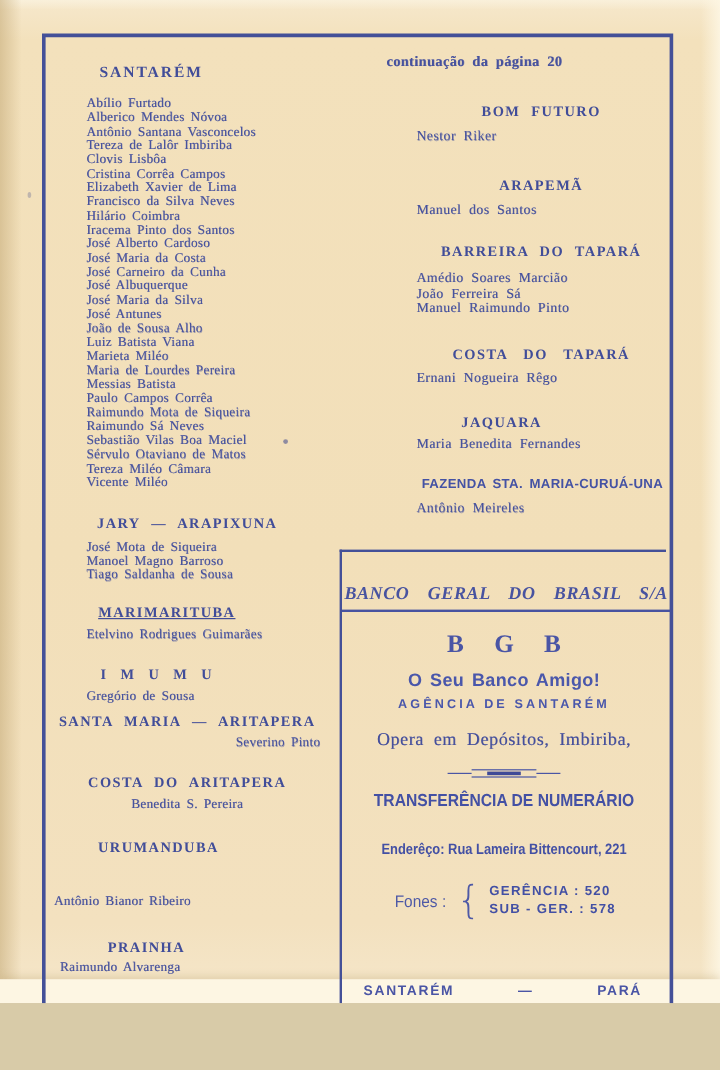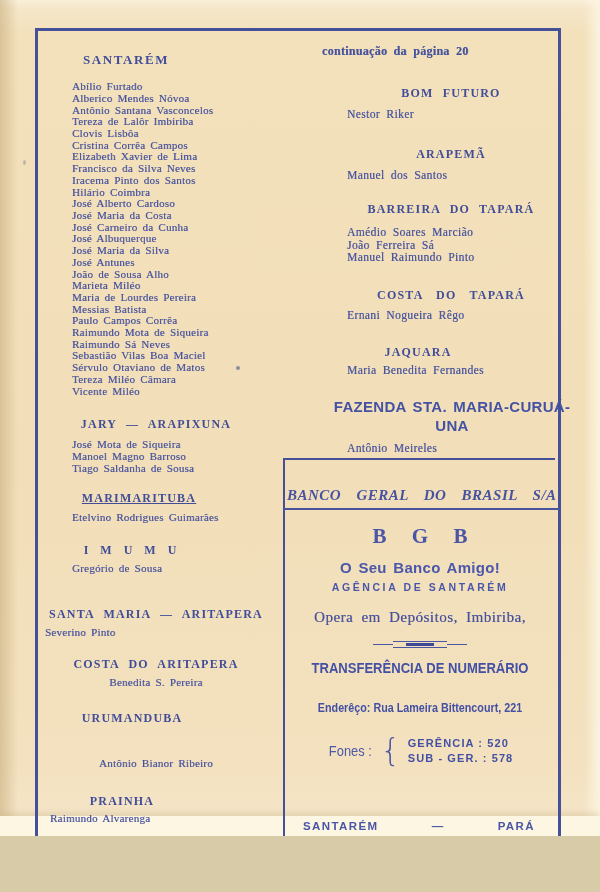--- a/index.html
+++ b/index.html
@@ -25,21 +25,21 @@
     letter-spacing:.3px;word-spacing:3px;}
   .col-left{position:absolute;left:45px;top:52px;width:222px;}
   .col-right{position:absolute;left:312px;top:86px;width:252px;}
 
   .sec-title{font:bold 12px/1.25 "Liberation Serif",serif;letter-spacing:1.2px;word-spacing:5px;
     text-align:center;color:#414d99;}
   .t-main{font-size:13px;letter-spacing:1.6px;}
   .names div{font:11px/11.7px "Liberation Serif",serif;letter-spacing:.25px;word-spacing:2px;
     padding-left:27px;white-space:nowrap;}
   .col-right .names div{font-size:11.5px;line-height:12.2px;padding-left:35px;letter-spacing:.4px;word-spacing:3px;}
-  .t-sans{font-family:"Liberation Sans",sans-serif;font-weight:bold;font-size:15px;
+  .t-sans{font-family:"Liberation Sans",sans-serif;font-weight:bold;font-size:11px;
     letter-spacing:.3px;word-spacing:2px;color:#4452a4;}
   .continua{font:11.5px/1.2 "Liberation Serif",serif;text-align:center;letter-spacing:.3px;word-spacing:3px;}
 
   
   .ad{position:absolute;left:283px;top:458px;width:272px;height:387px;
     border-left:2px solid #445098;border-top:2px solid #445098;box-sizing:border-box;
     text-align:center;}
   .ad-bankname{display:inline-block;margin-top:26px;font:italic bold 15px/1.2 "Liberation Serif",serif;
     letter-spacing:.5px;word-spacing:11px;white-space:nowrap;border-bottom:2px solid #4853a0;
     padding:0 2px 4px 2px;color:#4853a0;}
@@ -91,29 +91,30 @@
     <div class="names ink" style="margin-top:13px;">
 
     <div class="name">Abílio Furtado</div>
         <div class="name">Alberico Mendes Nóvoa</div>
         <div class="name">Antônio Santana Vasconcelos</div>
         <div class="name">Tereza de Lalôr Imbiriba</div>
         <div class="name">Clovis Lisbôa</div>
         <div class="name">Cristina Corrêa Campos</div>
         <div class="name">Elizabeth Xavier de Lima</div>
         <div class="name">Francisco da Silva Neves</div>
+        <div class="name">Hilário Coimbra</div>
         <div class="name">Iracema Pinto dos Santos</div>
-        <div class="name">Hilário Coimbra</div>
         <div class="name">José Alberto Cardoso</div>
         <div class="name">José Maria da Costa</div>
         <div class="name">José Carneiro da Cunha</div>
         <div class="name">José Albuquerque</div>
         <div class="name">José Maria da Silva</div>
         <div class="name">José Antunes</div>
         <div class="name">João de Sousa Alho</div>
+        <div class="name">Luiz Batista Viana</div>
         <div class="name">Marieta Miléo</div>
         <div class="name">Maria de Lourdes Pereira</div>
         <div class="name">Messias Batista</div>
         <div class="name">Paulo Campos Corrêa</div>
         <div class="name">Raimundo Mota de Siqueira</div>
         <div class="name">Raimundo Sá Neves</div>
         <div class="name">Sebastião Vilas Boa Maciel</div>
         <div class="name">Sérvulo Otaviano de Matos</div>
         <div class="name">Tereza Miléo Câmara</div>
         <div class="name">Vicente Miléo</div>
@@ -132,36 +133,36 @@
 
     <div class="name">Etelvino Rodrigues Guimarães</div>
       </div>
 
     <div class="sec-title" style="margin-top:19px;transform:translateX(-25px);letter-spacing:2px;">I M U M U</div>
     <div class="names ink" style="margin-top:5px;">
 
     <div class="name">Gregório de Sousa</div>
       </div>
 
-    <div class="sec-title" style="margin-top:32px;">SANTA MARIA — ARITAPERA</div>
+    <div class="sec-title" style="margin-top:8px;">SANTA MARIA — ARITAPERA</div>
     <div class="names ink sec-center" style="margin-top:5px;">
 
-    <div class="name" style="padding-left:0;text-align:left;">Severino Pinto</div>
+    <div class="name" style="padding-left:0;text-align:right;">Severino Pinto</div>
       </div>
 
     <div class="sec-title" style="margin-top:19px;">COSTA DO ARITAPERA</div>
     <div class="names ink" style="margin-top:5px;">
 
     <div class="name" style="padding-left:0;text-align:center;">Benedita S. Pereira</div>
       </div>
 
     <div class="sec-title" style="margin-top:22px;transform:translateX(-24px);">URUMANDUBA</div>
     <div class="names ink" style="margin-top:4px;">
 
-    <div class="name" style="padding-left:0;text-align:center;margin-top:32px;">Antônio Bianor Ribeiro</div>
+    <div class="name" style="padding-left:0;margin-top:32px;">Antônio Bianor Ribeiro</div>
       </div>
 
     <div class="sec-title" style="margin-top:24px;transform:translateX(-34px);">PRAINHA</div>
     <div class="names ink" style="margin-top:4px;">
 
     <div class="name" style="padding-left:5px;">Raimundo Alvarenga</div>
       </div>
 
     <div class="continua ink" style="margin-top:29px;">continua na página 24</div>
   </div>

